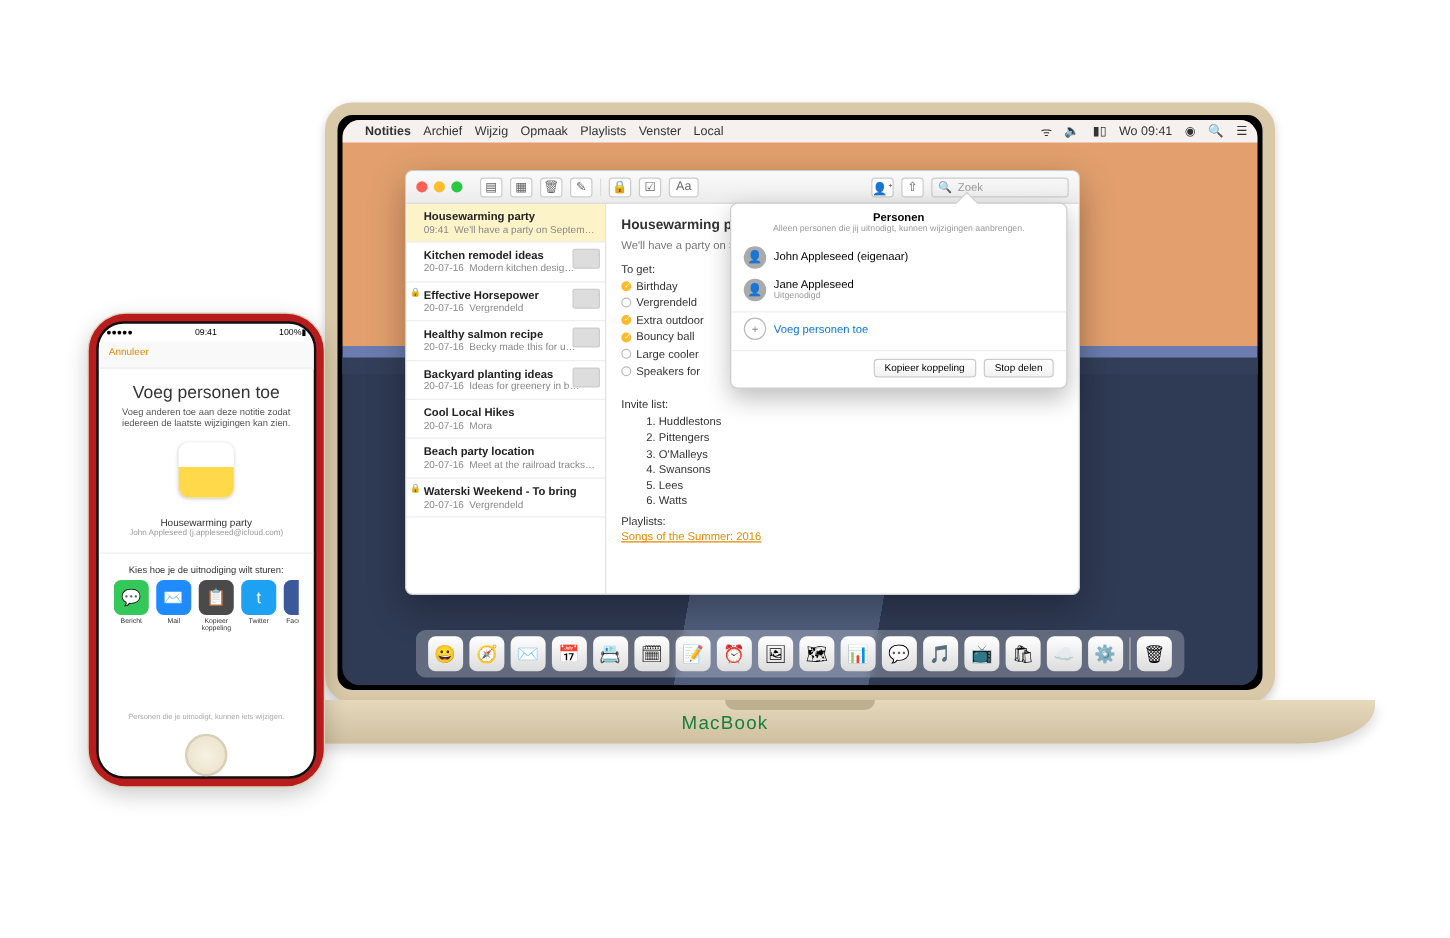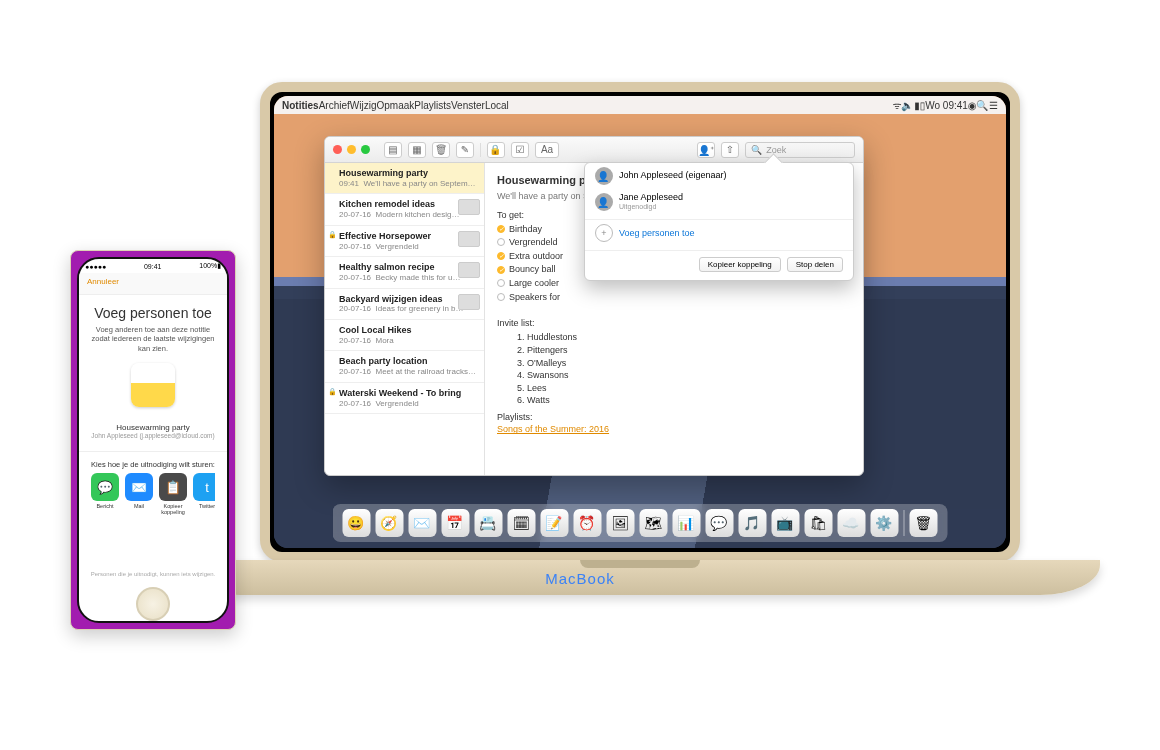--- a/index.html
+++ b/index.html
@@ -10,24 +10,24 @@
   .macbook .screen { position: absolute; inset: 4px; border-radius: 14px; overflow: hidden;
     background: linear-gradient(#e3a06e 0 40%, #6b7db0 40% 45%, #3e4b6d 45% 100%); }
   .mountains { position:absolute; left:0; right:0; top:42%; bottom:0;
     background:
       radial-gradient(ellipse at 20% 30%, #fff 0 10%, transparent 11%) ,
       radial-gradient(ellipse at 70% 25%, #fff 0 8%, transparent 9%) ,
       linear-gradient(100deg, #2e3951 0 40%, #51617f 40% 60%, #2e3951 60%);
     opacity:.9; }
   .macbook-base { position: absolute; left: 180px; top: 560px; width: 920px; height: 35px; background: linear-gradient(#e6d8bb, #cdbf9f); border-radius: 0 0 60px 60px / 0 0 30px 30px; box-shadow: 0 5px 10px rgba(0,0,0,.15);}
   .macbook-notch { position: absolute; left:50%; top:0; transform:translateX(-50%); width: 120px; height: 8px; background: #bdb08f; border-radius: 0 0 10px 10px; }
-  .macbook-label { position:absolute; left:50%; top:570px; transform:translateX(-50%); color:#3b82f6; font-size:15px; letter-spacing:1px;}
-
-  
-  .menubar { position: absolute; top:0; left:0; right:0; height:18px; background: rgba(246,246,246,.95); display:flex; align-items:center; font-size:10px; color:#333; padding:0 8px; }
+  .macbook-label { position:absolute; left:50%; top:570px; transform:translateX(-50%); color:#15803d; font-size:15px; letter-spacing:1px;}
+
+  
+  .menubar { position: absolute; top:0; left:0; right:0; height:18px; background: rgba(246,246,246,.95); display:flex; align-items:center; font-size:10px; color:#333; padding:0 8px; gap:10px; }
   .menubar .spacer { flex:1; }
   .menubar span { cursor:default; }
 
   
   .notes { position:absolute; top:40px; left:50px; width:540px; height:340px; background:#fff; border-radius:6px; box-shadow: 0 10px 30px rgba(0,0,0,.3); display:flex; flex-direction:column; overflow:hidden; border:1px solid #ccc;}
   .toolbar { height:26px; background: linear-gradient(#fafafa,#ececec); border-bottom:1px solid #d4d4d4; display:flex; align-items:center; padding:0 8px; gap:6px; font-size:10px; color:#666;}
   .traffic { display:flex; gap:5px; margin-right:8px;}
   .traffic i{ width:9px;height:9px;border-radius:50%; display:block;}
   .traffic .r{background:#ff5f57;} .traffic .y{background:#ffbd2e;} .traffic .g{background:#28c940;}
   .tb-btn { width:18px;height:16px;border:1px solid #ccc;border-radius:3px;display:flex;align-items:center;justify-content:center; background:#fff;}
@@ -69,21 +69,21 @@
   .add-row .lbl { color:#0a75d8; font-size:9px;}
   .pop-btns { display:flex; justify-content:flex-end; gap:6px; padding:6px 10px 0; border-top:1px solid #eee; margin-top:4px;}
   .mac-btn { border:1px solid #ccc; background:linear-gradient(#fff,#f2f2f2); border-radius:3px; padding:2px 8px; font-size:8px;}
 
   
   .dock { position:absolute; bottom:6px; left:50%; transform:translateX(-50%); height:38px; padding:4px 10px; background:rgba(255,255,255,.25); border-radius:8px; display:flex; gap:5px; align-items:center; backdrop-filter: blur(4px);}
   .dock .di { width:28px; height:28px; border-radius:6px; display:flex; align-items:center; justify-content:center; font-size:14px; }
   .dock .sep { width:1px; height:26px; background:rgba(255,255,255,.5);}
 
   
-  .iphone { position:absolute; left:70px; top:250px; width:166px; height:380px; background:#a21caf; border-radius:8px; border:1px solid #dcd1b5; box-shadow: 0 6px 18px rgba(0,0,0,.2); }
+  .iphone { position:absolute; left:70px; top:250px; width:190px; height:380px; background:#b91c1c; border-radius:31px; border:1px solid #dcd1b5; box-shadow: 0 6px 18px rgba(0,0,0,.2); }
   .iphone .bezel { position:absolute; inset:6px; background:#fff; border-radius:22px; border:2px solid #111; overflow:hidden;}
   .iphone .home { position:absolute; bottom:8px; left:50%; transform:translateX(-50%); width:34px;height:34px;border-radius:50%; border:2px solid #d8cfb5; background:radial-gradient(#f7f2e4,#e8dfc5);}
   .ip-status { height:14px; display:flex; align-items:center; justify-content:space-between; font-size:7px; padding:0 6px; color:#000;}
   .ip-bar { height:22px; background:#f9f9f9; border-bottom:1px solid #eee; padding:4px 8px; font-size:8px; color:#e08a00;}
   .ip-body { padding:8px 12px; text-align:center; font-size:8px; color:#333;}
   .ip-body h2 { font-size:14px; font-weight:400; margin:2px 0 4px;}
   .ip-body .desc { font-size:7.5px; color:#555; line-height:1.25; margin-bottom:10px;}
   .note-icon { width:44px;height:44px; margin:4px auto 10px; background:linear-gradient(#fff 0 45%, #ffd94a 45%); border-radius:8px; box-shadow:0 1px 3px rgba(0,0,0,.2);}
   .card { font-size:8px; padding:6px 0 4px;}
   .card .sm{ color:#999; font-size:6.5px;}
@@ -155,21 +155,21 @@
               <div class="t lock">Effective Horsepower</div>
               <div class="d">20-07-16&nbsp;&nbsp;Vergrendeld</div>
               <div class="thumb"></div>
             </div>
             <div class="note-item">
               <div class="t ">Healthy salmon recipe</div>
               <div class="d">20-07-16&nbsp;&nbsp;Becky made this for u…</div>
               <div class="thumb"></div>
             </div>
             <div class="note-item">
-              <div class="t ">Backyard wijzigen ideas</div>
+              <div class="t ">Backyard planting ideas</div>
               <div class="d">20-07-16&nbsp;&nbsp;Ideas for greenery in b…</div>
               <div class="thumb"></div>
             </div>
             <div class="note-item">
               <div class="t ">Cool Local Hikes</div>
               <div class="d">20-07-16&nbsp;&nbsp;Mora</div>
             </div>
             <div class="note-item">
               <div class="t ">Beach party location</div>
               <div class="d">20-07-16&nbsp;&nbsp;Meet at the railroad tracks…</div>
@@ -221,20 +221,24 @@
             </ol>
           <b>Playlists:</b>
           <div id="playlists">
               <span class="link">Songs of the Summer: 2016</span>
             </div>
         </div>
       </div>
     </div>
 
     <div class="popover">
+      <div class="pop-head">
+        <div class="pt">Personen</div>
+        <div class="ps">Alleen personen die jij uitnodigt, kunnen wijzigingen aanbrengen.</div>
+      </div>
       <div id="people">
           <div class="person">
             <div class="avatar">👤</div>
             <div class="pname">John Appleseed (eigenaar)</div>
           </div>
           <div class="person">
             <div class="avatar">👤</div>
             <div class="pname">Jane Appleseed<div class="st">Uitgenodigd</div></div>
           </div>
         </div>

